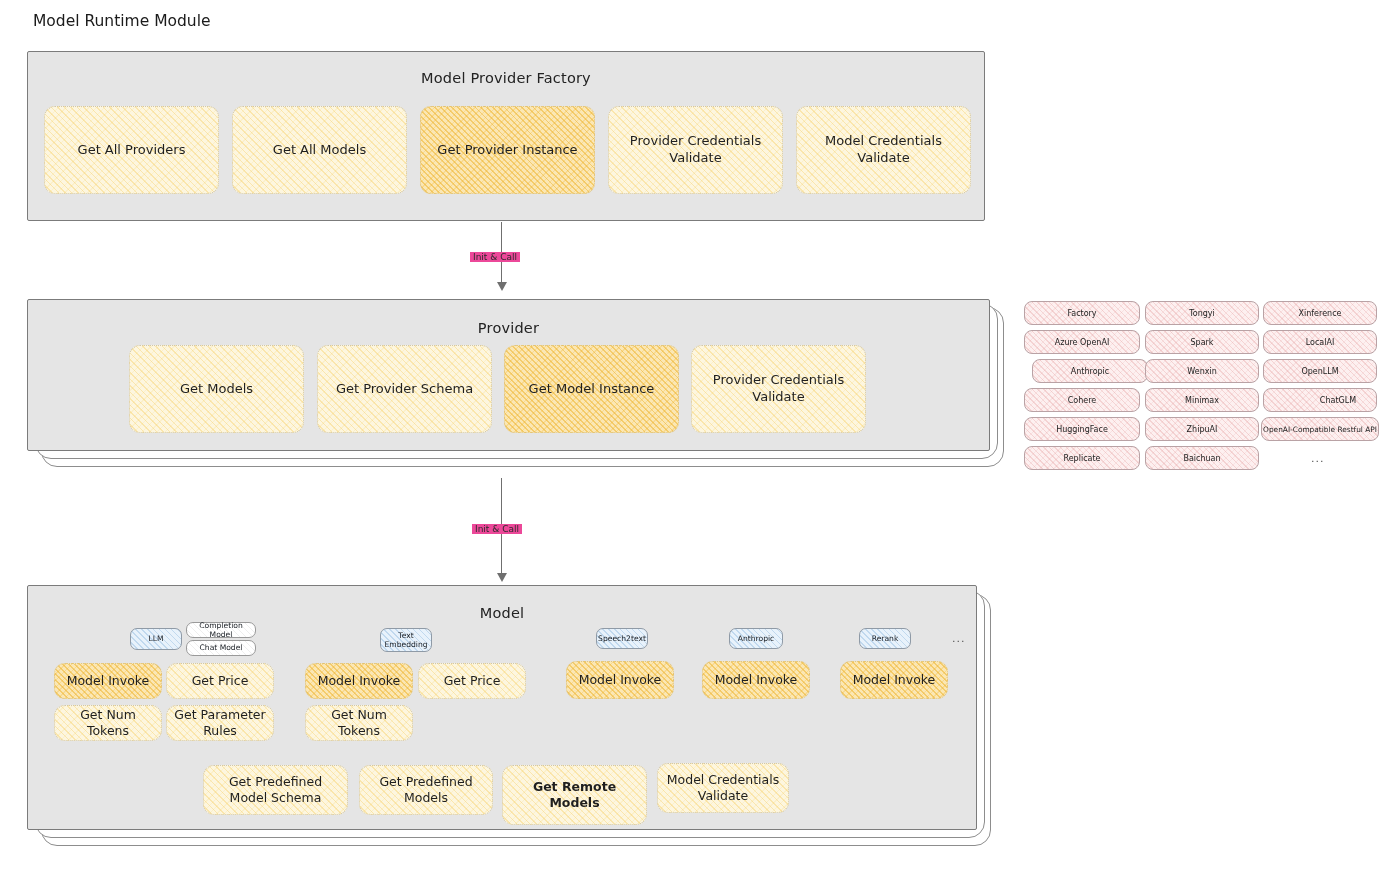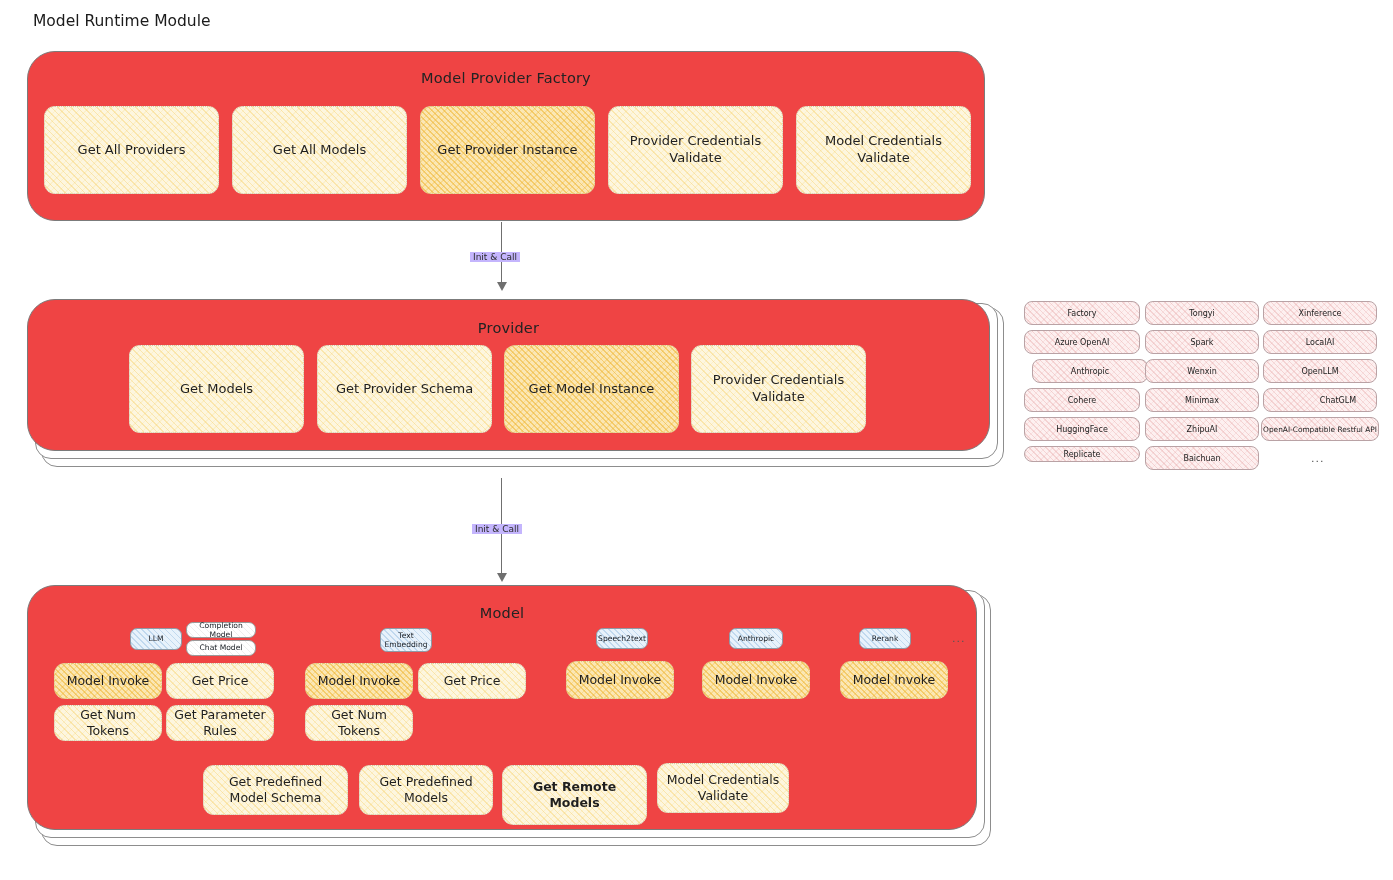--- a/index.html
+++ b/index.html
@@ -10,23 +10,23 @@
     font-family:"DejaVu Sans", sans-serif;
     color:#1e1e1e;
     overflow:hidden;
     position:relative;
   }
   .canvas{position:absolute;inset:0;}
 
   
   .sketch-outer{
     position:absolute;
-    background:#ef4444;
+    background:#e5e5e5;
     border:1.4px solid #7b7b7b;
-    border-radius:28px;
+    border-radius:2px;
     box-sizing:border-box;
   }
   
   .stack-layer{
     position:absolute;
     background:#ffffff;
     border:1.3px solid #8d8d8d;
     border-radius:16px;
     box-sizing:border-box;
   }
@@ -128,21 +128,21 @@
     width:0;height:0;
     border-left:5px solid transparent;
     border-right:5px solid transparent;
     border-top:9px solid #6f6f6f;
   }
   .arrow-label{
     position:absolute;
     font-size:9px;
     color:#2b2b2b;
     white-space:nowrap;
-    background:#c4b5fd;
+    background:#ec4899;
     padding:0 3px;
   }
 </style>
 </head>
 <body>
 
 <div class="canvas">
 
   <div class="page-title" style="left:33px;top:12px;">Model Runtime Module</div>
 
@@ -169,21 +169,21 @@
   <div class="chip" style="left:317px;top:345px;width:175px;height:88px;">Get Provider Schema</div>
   <div class="chip" style="left:129px;top:345px;width:175px;height:88px;">Get Models</div>
   <div class="chip hl" style="left:504px;top:345px;width:175px;height:88px;">Get Model Instance</div>
   <div class="chip" style="left:691px;top:345px;width:175px;height:88px;">Provider Credentials Validate</div>
 
   <div class="ptag" style="left:1024px;top:301px;width:116px;height:24px;">Factory</div>
   <div class="ptag" style="left:1024px;top:330px;width:116px;height:24px;">Azure OpenAI</div>
   <div class="ptag" style="left:1032px;top:359px;width:116px;height:24px;">Anthropic</div>
   <div class="ptag" style="left:1024px;top:388px;width:116px;height:24px;">Cohere</div>
   <div class="ptag" style="left:1024px;top:417px;width:116px;height:24px;">HuggingFace</div>
-  <div class="ptag" style="left:1024px;top:446px;width:116px;height:16px;">Replicate</div>
+  <div class="ptag" style="left:1024px;top:446px;width:116px;height:24px;">Replicate</div>
 
   <div class="ptag" style="left:1145px;top:301px;width:114px;height:24px;">Tongyi</div>
   <div class="ptag" style="left:1145px;top:330px;width:114px;height:24px;">Spark</div>
   <div class="ptag" style="left:1145px;top:359px;width:114px;height:24px;">Wenxin</div>
   <div class="ptag" style="left:1145px;top:388px;width:114px;height:24px;">Minimax</div>
   <div class="ptag" style="left:1145px;top:417px;width:114px;height:24px;">ZhipuAI</div>
   <div class="ptag" style="left:1145px;top:446px;width:114px;height:24px;">Baichuan</div>
 
   <div class="ptag" style="left:1263px;top:301px;width:114px;height:24px;">Xinference</div>
   <div class="ptag" style="left:1263px;top:330px;width:114px;height:24px;">LocalAI</div>

